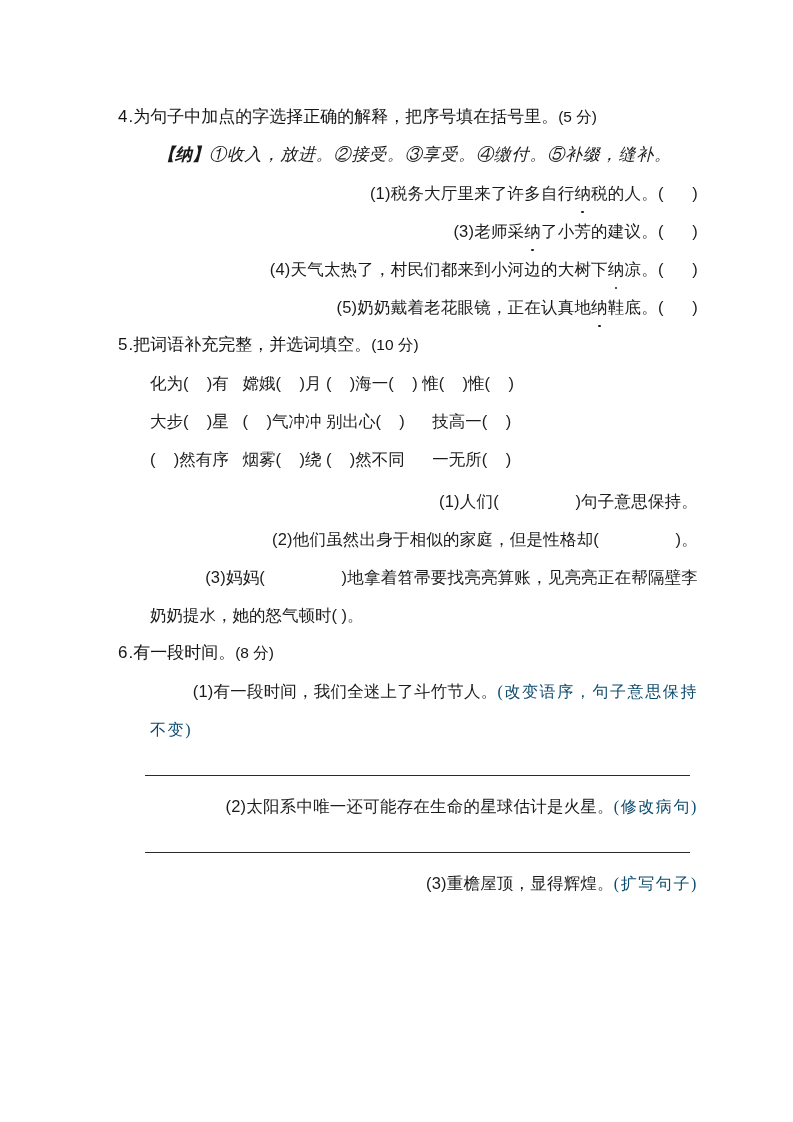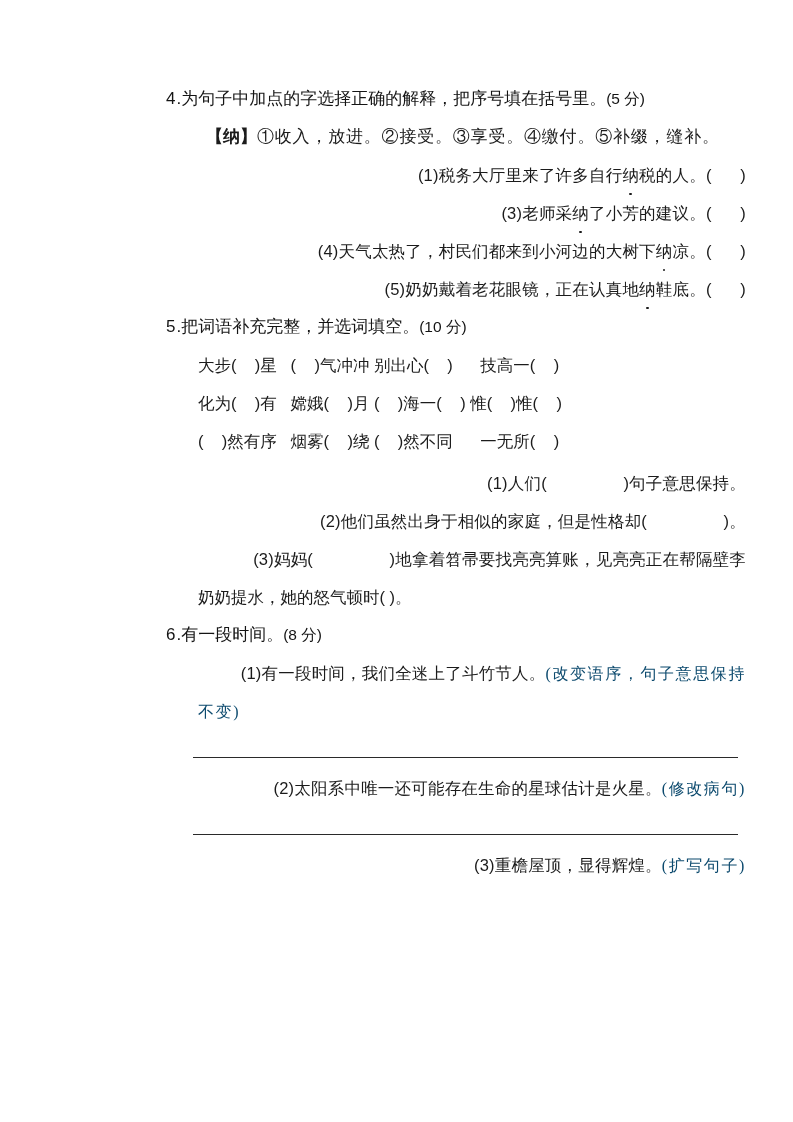--- a/index.html
+++ b/index.html
@@ -22,23 +22,22 @@
     left: 0; top: 0;
     width: 793px;
     height: 1122px;
     overflow: hidden;
   }
 
   
   .content {
     position: absolute;
     left: 118px;
-    top: 80px;
+    top: 98px;
     width: 580px;
-    margin-left: 48px;
   }
 
   
   .line {
     font-size: 16.5px;
     line-height: 38px;
     letter-spacing: 0.2px;
     white-space: pre-wrap;
     color: #1b1b1b;
     text-align: right;
@@ -61,20 +60,21 @@
   }
 
   
   .def-line {
     font-family: "Liberation Serif", "DejaVu Serif", serif;
     font-size: 17px;
     line-height: 38px;
     padding-left: 40px;
     letter-spacing: 0.8px;
     color: #1b1b1b;
+    font-style: italic;
   }
   .def-head {
     font-weight: bold;
     font-family: "Liberation Sans", sans-serif;
     letter-spacing: 0;
   }
 
   
   .sub {
     font-size: 16.5px;
@@ -151,22 +151,22 @@
 
 
     <div class="line sub"><span>(3)</span><span>老师采</span><span class="dotted">纳</span><span>了小芳的建议。(      )</span></div>
 
     <div class="line sub"><span>(4)</span><span>天气太热了，村民们都来到小河边的大树下</span><span class="dotted">纳</span><span>凉。(      )</span></div>
 
     <div class="line sub"><span>(5)</span><span>奶奶戴着老花眼镜，正在认真地</span><span class="dotted">纳</span><span>鞋底。(      )</span></div>
 
     <div class="q-head"><span class="q-num">5</span><span>.</span><span>把词语补充完整，并选词填空。</span><span class="score">(10 分)</span></div>
 
+    <div class="idiom-row">化为(    )有   嫦娥(    )月 (    )海一(    ) 惟(    )惟(    )</div>
     <div class="idiom-row">大步(    )星   (    )气冲冲 别出心(    )      技高一(    )</div>
-    <div class="idiom-row">化为(    )有   嫦娥(    )月 (    )海一(    ) 惟(    )惟(    )</div>
     <div class="idiom-row">(    )然有序   烟雾(    )绕 (    )然不同      一无所(    )</div>
 
     <div class="gap-sm"></div>
 
     <div class="line sub"><span>(1)</span><span>人们(                )句子意思保持。</span></div>
 
     <div class="line sub"><span>(2)</span><span>他们虽然出身于相似的家庭，但是性格却(                )。</span></div>
 
     <div class="line sub"><span>(3)</span><span>妈妈(                )地拿着笤帚要找亮亮算账，见亮亮正在帮隔壁李</span></div>
     <div class="cont">奶奶提水，她的怒气顿时(                )。</div>

